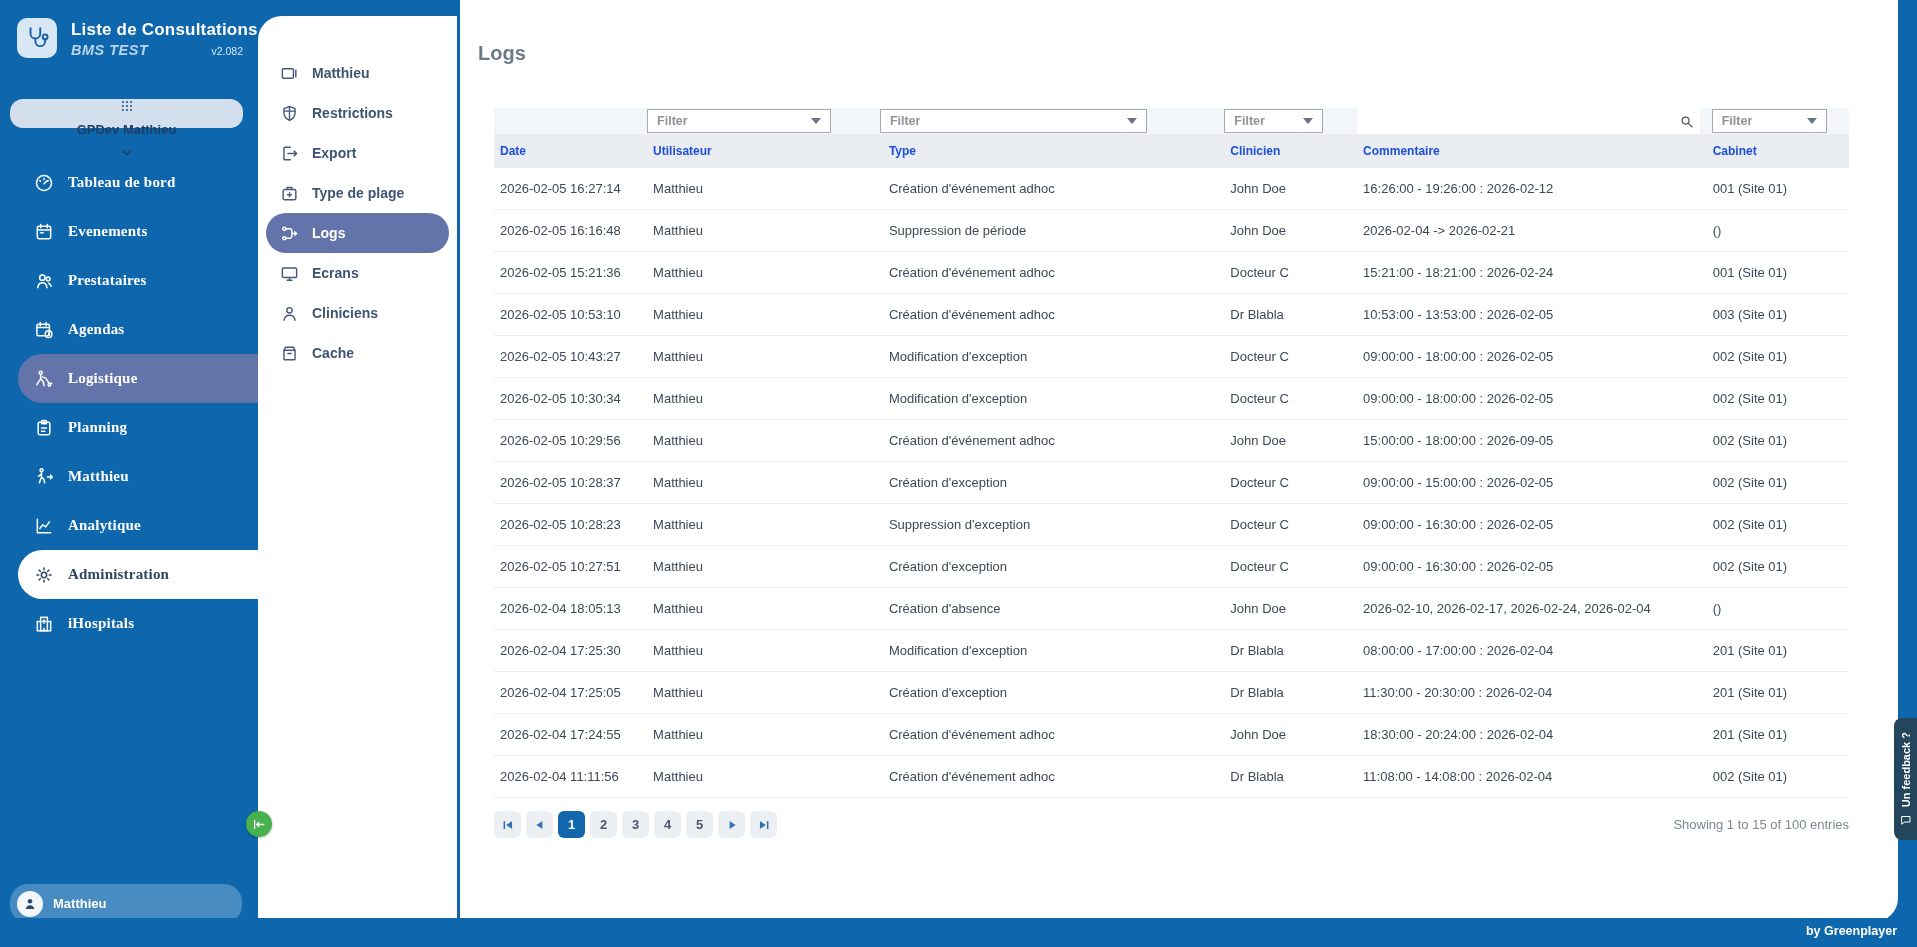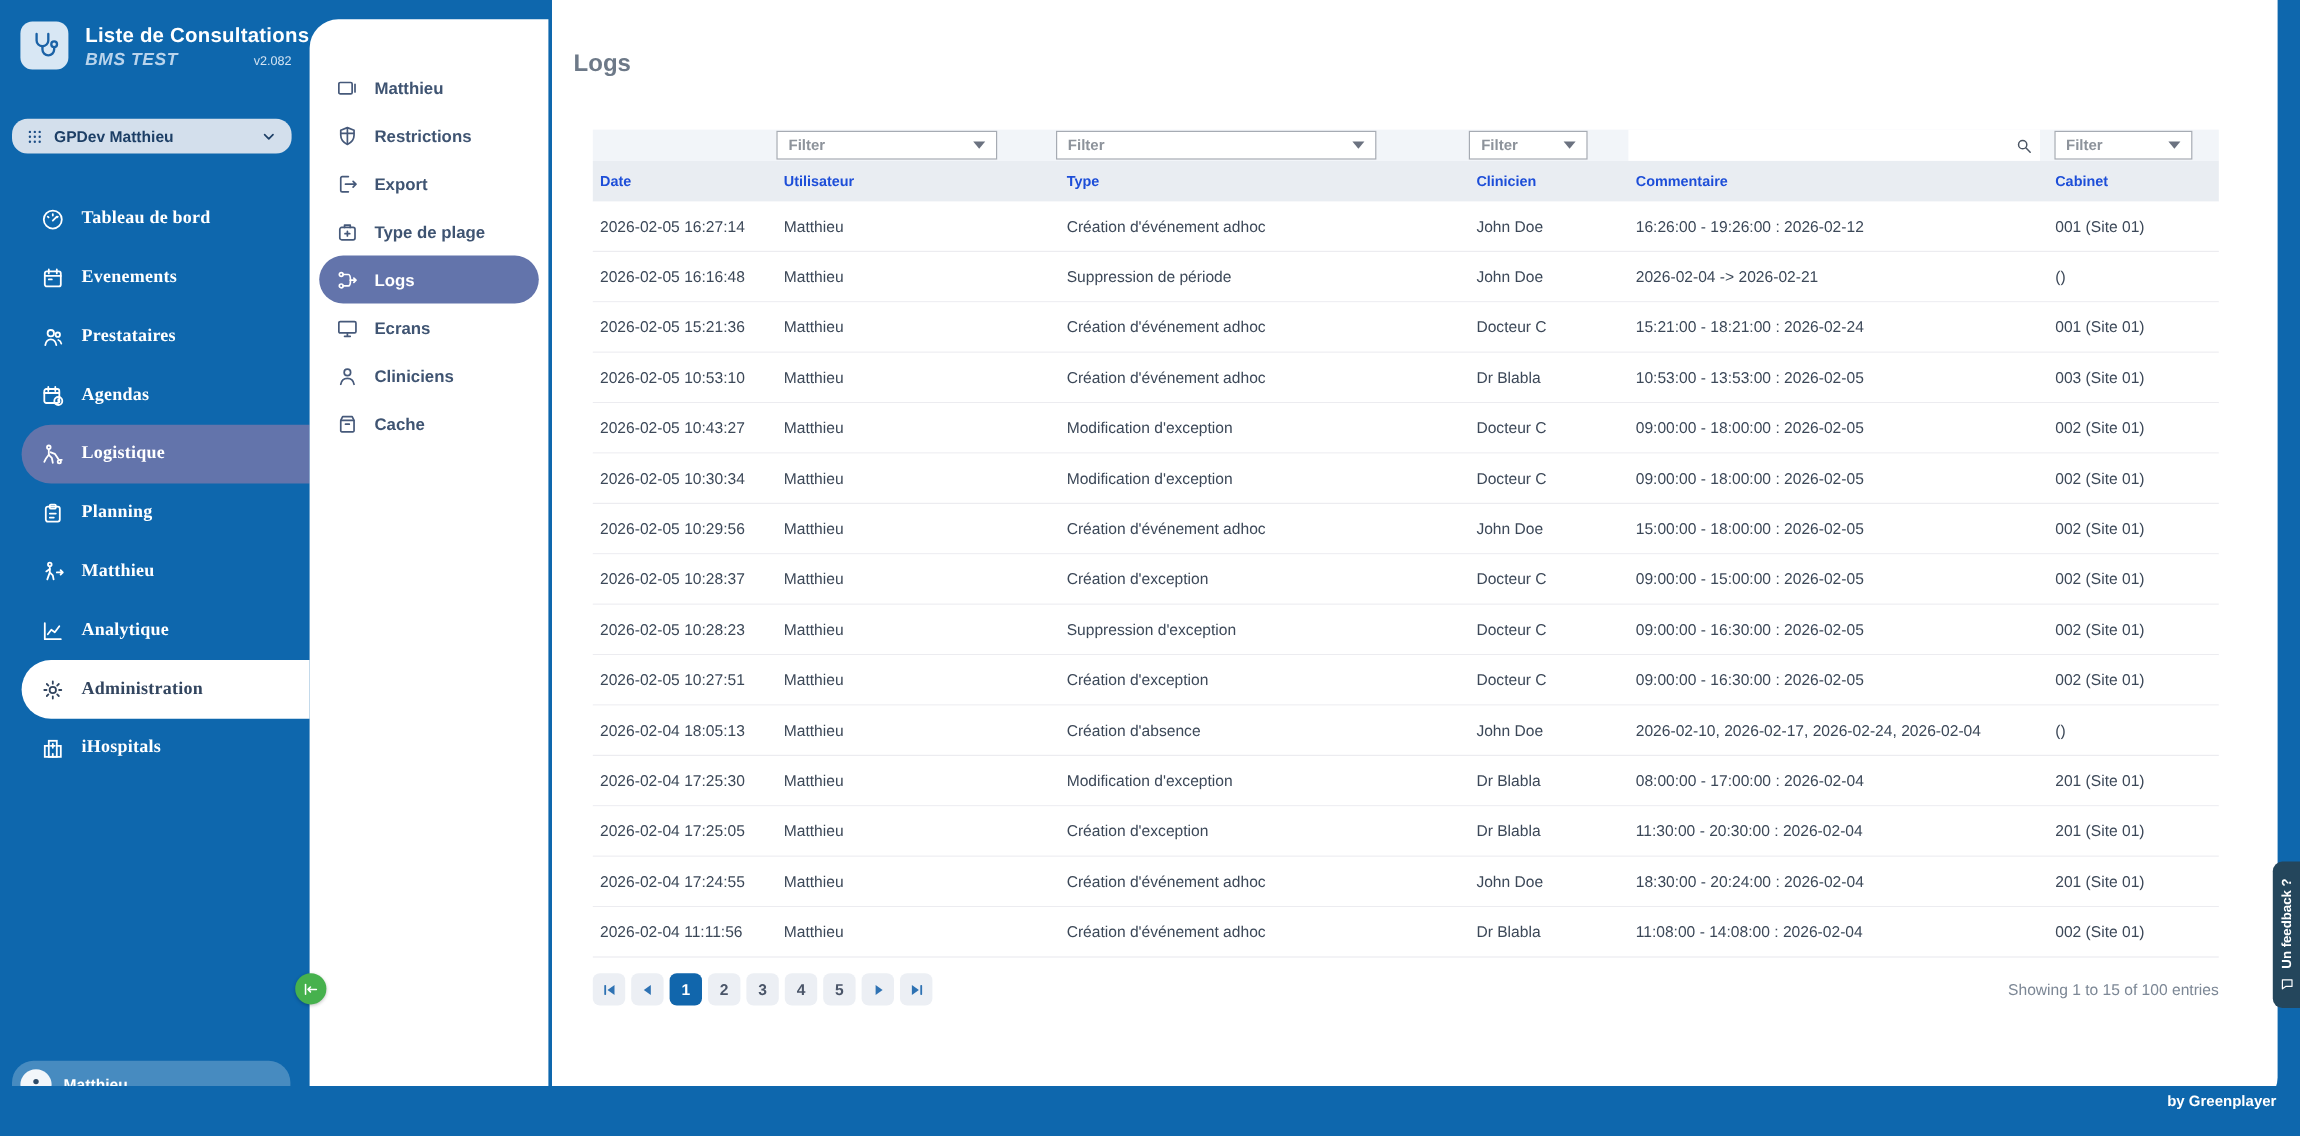--- a/index.html
+++ b/index.html
@@ -7,21 +7,21 @@
   .page{position:relative;width:1917px;height:947px;background:#0e67ad;overflow:hidden;}
 
   
   .sidebar{position:absolute;left:0;top:0;width:258px;height:947px;color:#fff;}
   .logo-row{display:flex;align-items:flex-start;gap:14px;padding:18px 0 0 17px;}
   .logo-box{width:40px;height:40px;border-radius:10px;background:#d8e7f4;display:flex;align-items:center;justify-content:center;color:#1b62a6;flex:0 0 auto;}
   .app-title{font-size:17px;font-weight:700;color:#fff;line-height:1.2;margin:2px 0 0 0;letter-spacing:.2px;}
   .app-sub-row{display:flex;align-items:baseline;justify-content:space-between;width:172px;margin-top:2px;}
   .app-subtitle{font-size:14.5px;font-weight:700;font-style:italic;color:#b9d4ec;letter-spacing:.5px;}
   .app-version{font-size:10.5px;color:#d4e4f3;}
-  .workspace-chip{position:absolute;left:10px;top:99px;width:233px;height:29px;border-radius:13px;background:#d3dfec;display:flex;align-items:center;gap:9px;padding:0 12px;box-sizing:border-box;cursor:pointer;}
+  .workspace-chip{position:absolute;left:10px;top:99px;width:233px;height:29px;border-radius:13px;background:#d3dfec;display:flex;align-items:center;gap:9px;padding:0 12px;box-sizing:border-box;cursor:pointer;flex-direction:column;}
   .workspace-chip .wicon{color:#1d4e86;display:flex;}
   .workspace-label{font-size:13px;font-weight:700;color:#1d3f66;flex:1;}
   .workspace-chip .chev{color:#1d3f66;display:flex;}
 
   .side-nav{position:absolute;left:0;top:158px;width:258px;}
   .nav-item{height:49px;display:flex;align-items:center;margin-left:18px;padding-left:16px;border-radius:25px 0 0 25px;cursor:pointer;color:#fff;font-family:Liberation Serif, serif;}
   .nav-item .nicon{width:20px;display:flex;justify-content:center;}
   .nav-item .nlabel{margin-left:14px;font-size:15px;font-weight:700;letter-spacing:.2px;}
   .nav-item.highlight{background:#6374ab;}
   .nav-item.active{background:#ffffff;color:#32455f;}
@@ -63,21 +63,21 @@
   .tcell{font-size:13px;color:#3c4858;padding-left:6px;box-sizing:border-box;white-space:nowrap;overflow:hidden;}
 
   .pager-row{display:flex;align-items:center;justify-content:space-between;margin-top:13px;}
   .pager{display:flex;gap:5px;}
   .pbtn{width:27px;height:27px;border-radius:6px;border:none;background:#eceff4;color:#2e72b3;font-size:13px;font-weight:700;display:flex;align-items:center;justify-content:center;cursor:pointer;font-family:inherit;}
   .pbtn.num{color:#4a5568;}
   .pbtn.active{background:#1166ac;color:#fff;}
   .entries{font-size:13px;color:#7c8795;}
 
   
-  .bottom-strip{position:absolute;left:0;bottom:17px;width:1917px;height:25px;background:#0e67ad;display:flex;align-items:center;justify-content:flex-end;padding-right:20px;box-sizing:border-box;}
+  .bottom-strip{position:absolute;left:0;bottom:4px;width:1917px;height:25px;background:#0e67ad;display:flex;align-items:center;justify-content:flex-end;padding-right:20px;box-sizing:border-box;}
   .credit{color:#fff;font-size:12.5px;font-weight:700;}
   .feedback-tab{position:absolute;right:0;top:718px;width:23px;height:122px;background:#24465c;border-radius:8px 0 0 8px;display:flex;flex-direction:column;align-items:center;justify-content:center;gap:7px;z-index:60;cursor:pointer;}
   .feedback-label{writing-mode:vertical-rl;transform:rotate(180deg);color:#fff;font-size:11px;font-weight:700;white-space:nowrap;}
   .feedback-tab .ficon{color:#fff;display:flex;}
 
   .ic{display:block;}
   svg{display:block;}
 </style>
 </head>
 <body>
@@ -549,21 +549,21 @@
             <div class="tcell c3">Docteur C</div>
             <div class="tcell c4">09:00:00 - 18:00:00 : 2026-02-05</div>
             <div class="tcell c5">002 (Site 01)</div>
           </div>
 
           <div class="trow">
             <div class="tcell c0">2026-02-05 10:29:56</div>
             <div class="tcell c1">Matthieu</div>
             <div class="tcell c2">Création d'événement adhoc</div>
             <div class="tcell c3">John Doe</div>
-            <div class="tcell c4">15:00:00 - 18:00:00 : 2026-02-05</div>
+            <div class="tcell c4">15:00:00 - 18:00:00 : 2026-09-05</div>
             <div class="tcell c5">002 (Site 01)</div>
           </div>
 
           <div class="trow">
             <div class="tcell c0">2026-02-05 10:28:37</div>
             <div class="tcell c1">Matthieu</div>
             <div class="tcell c2">Création d'exception</div>
             <div class="tcell c3">Docteur C</div>
             <div class="tcell c4">09:00:00 - 15:00:00 : 2026-02-05</div>
             <div class="tcell c5">002 (Site 01)</div>

